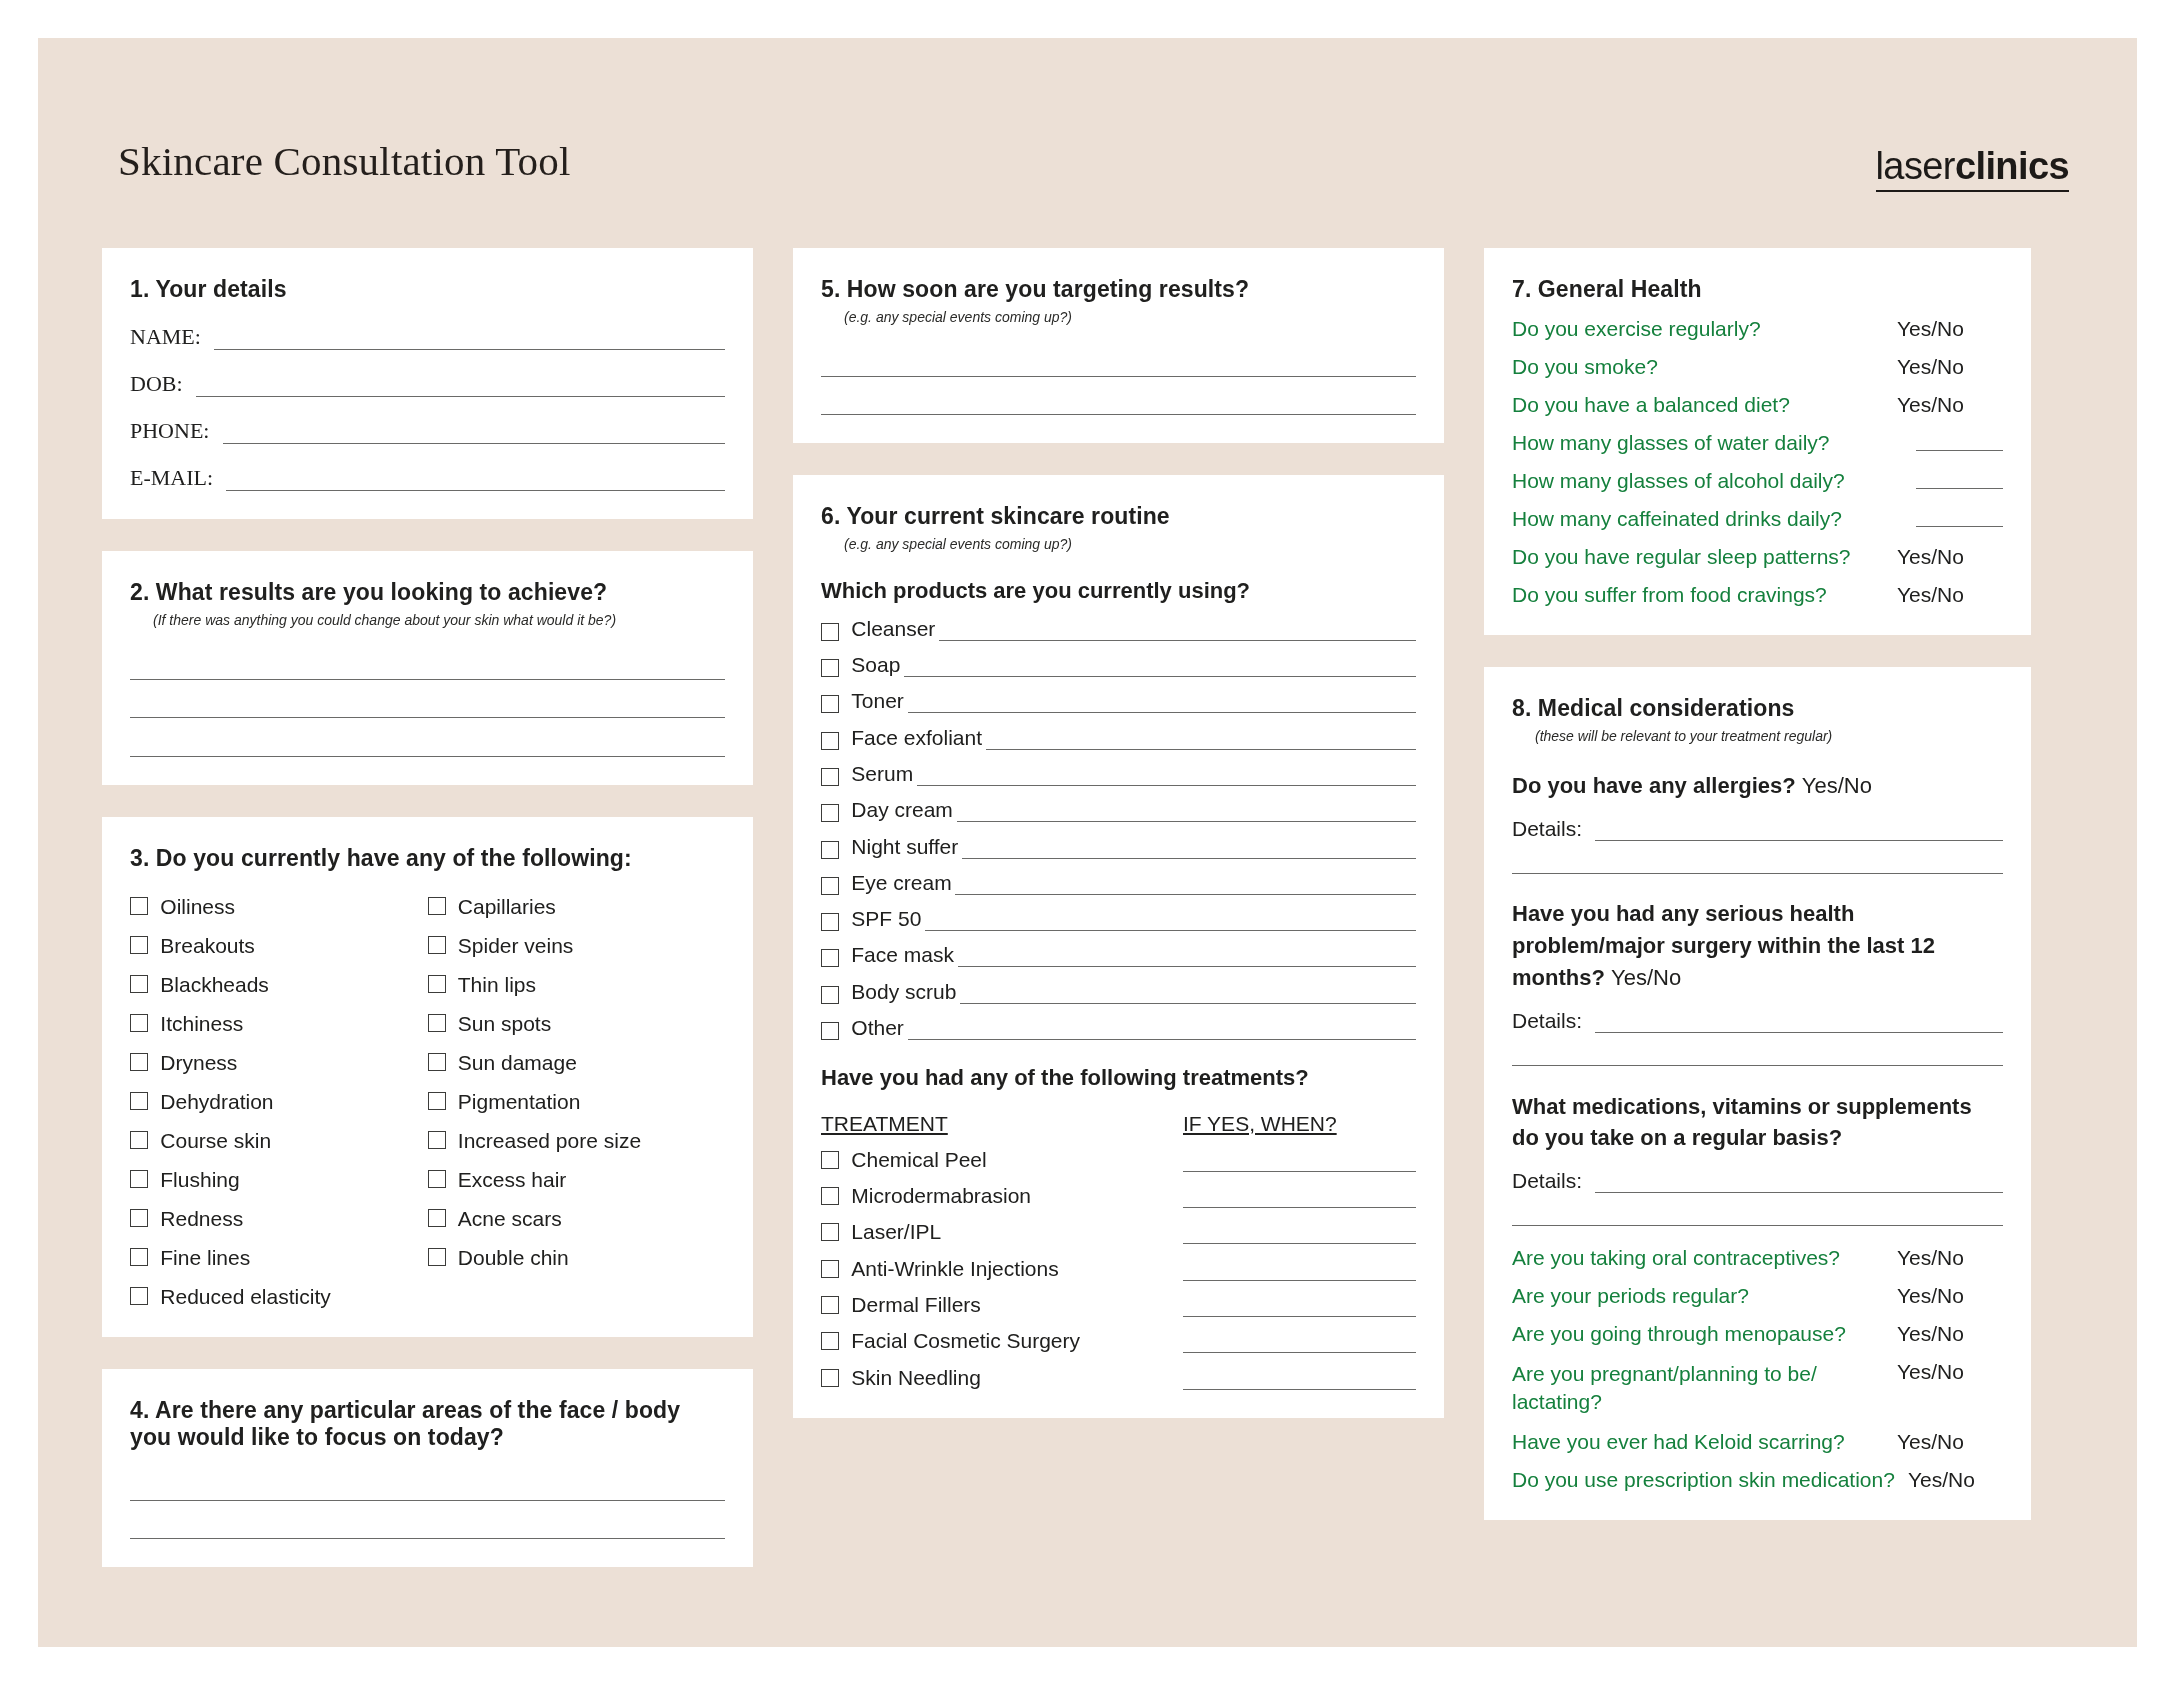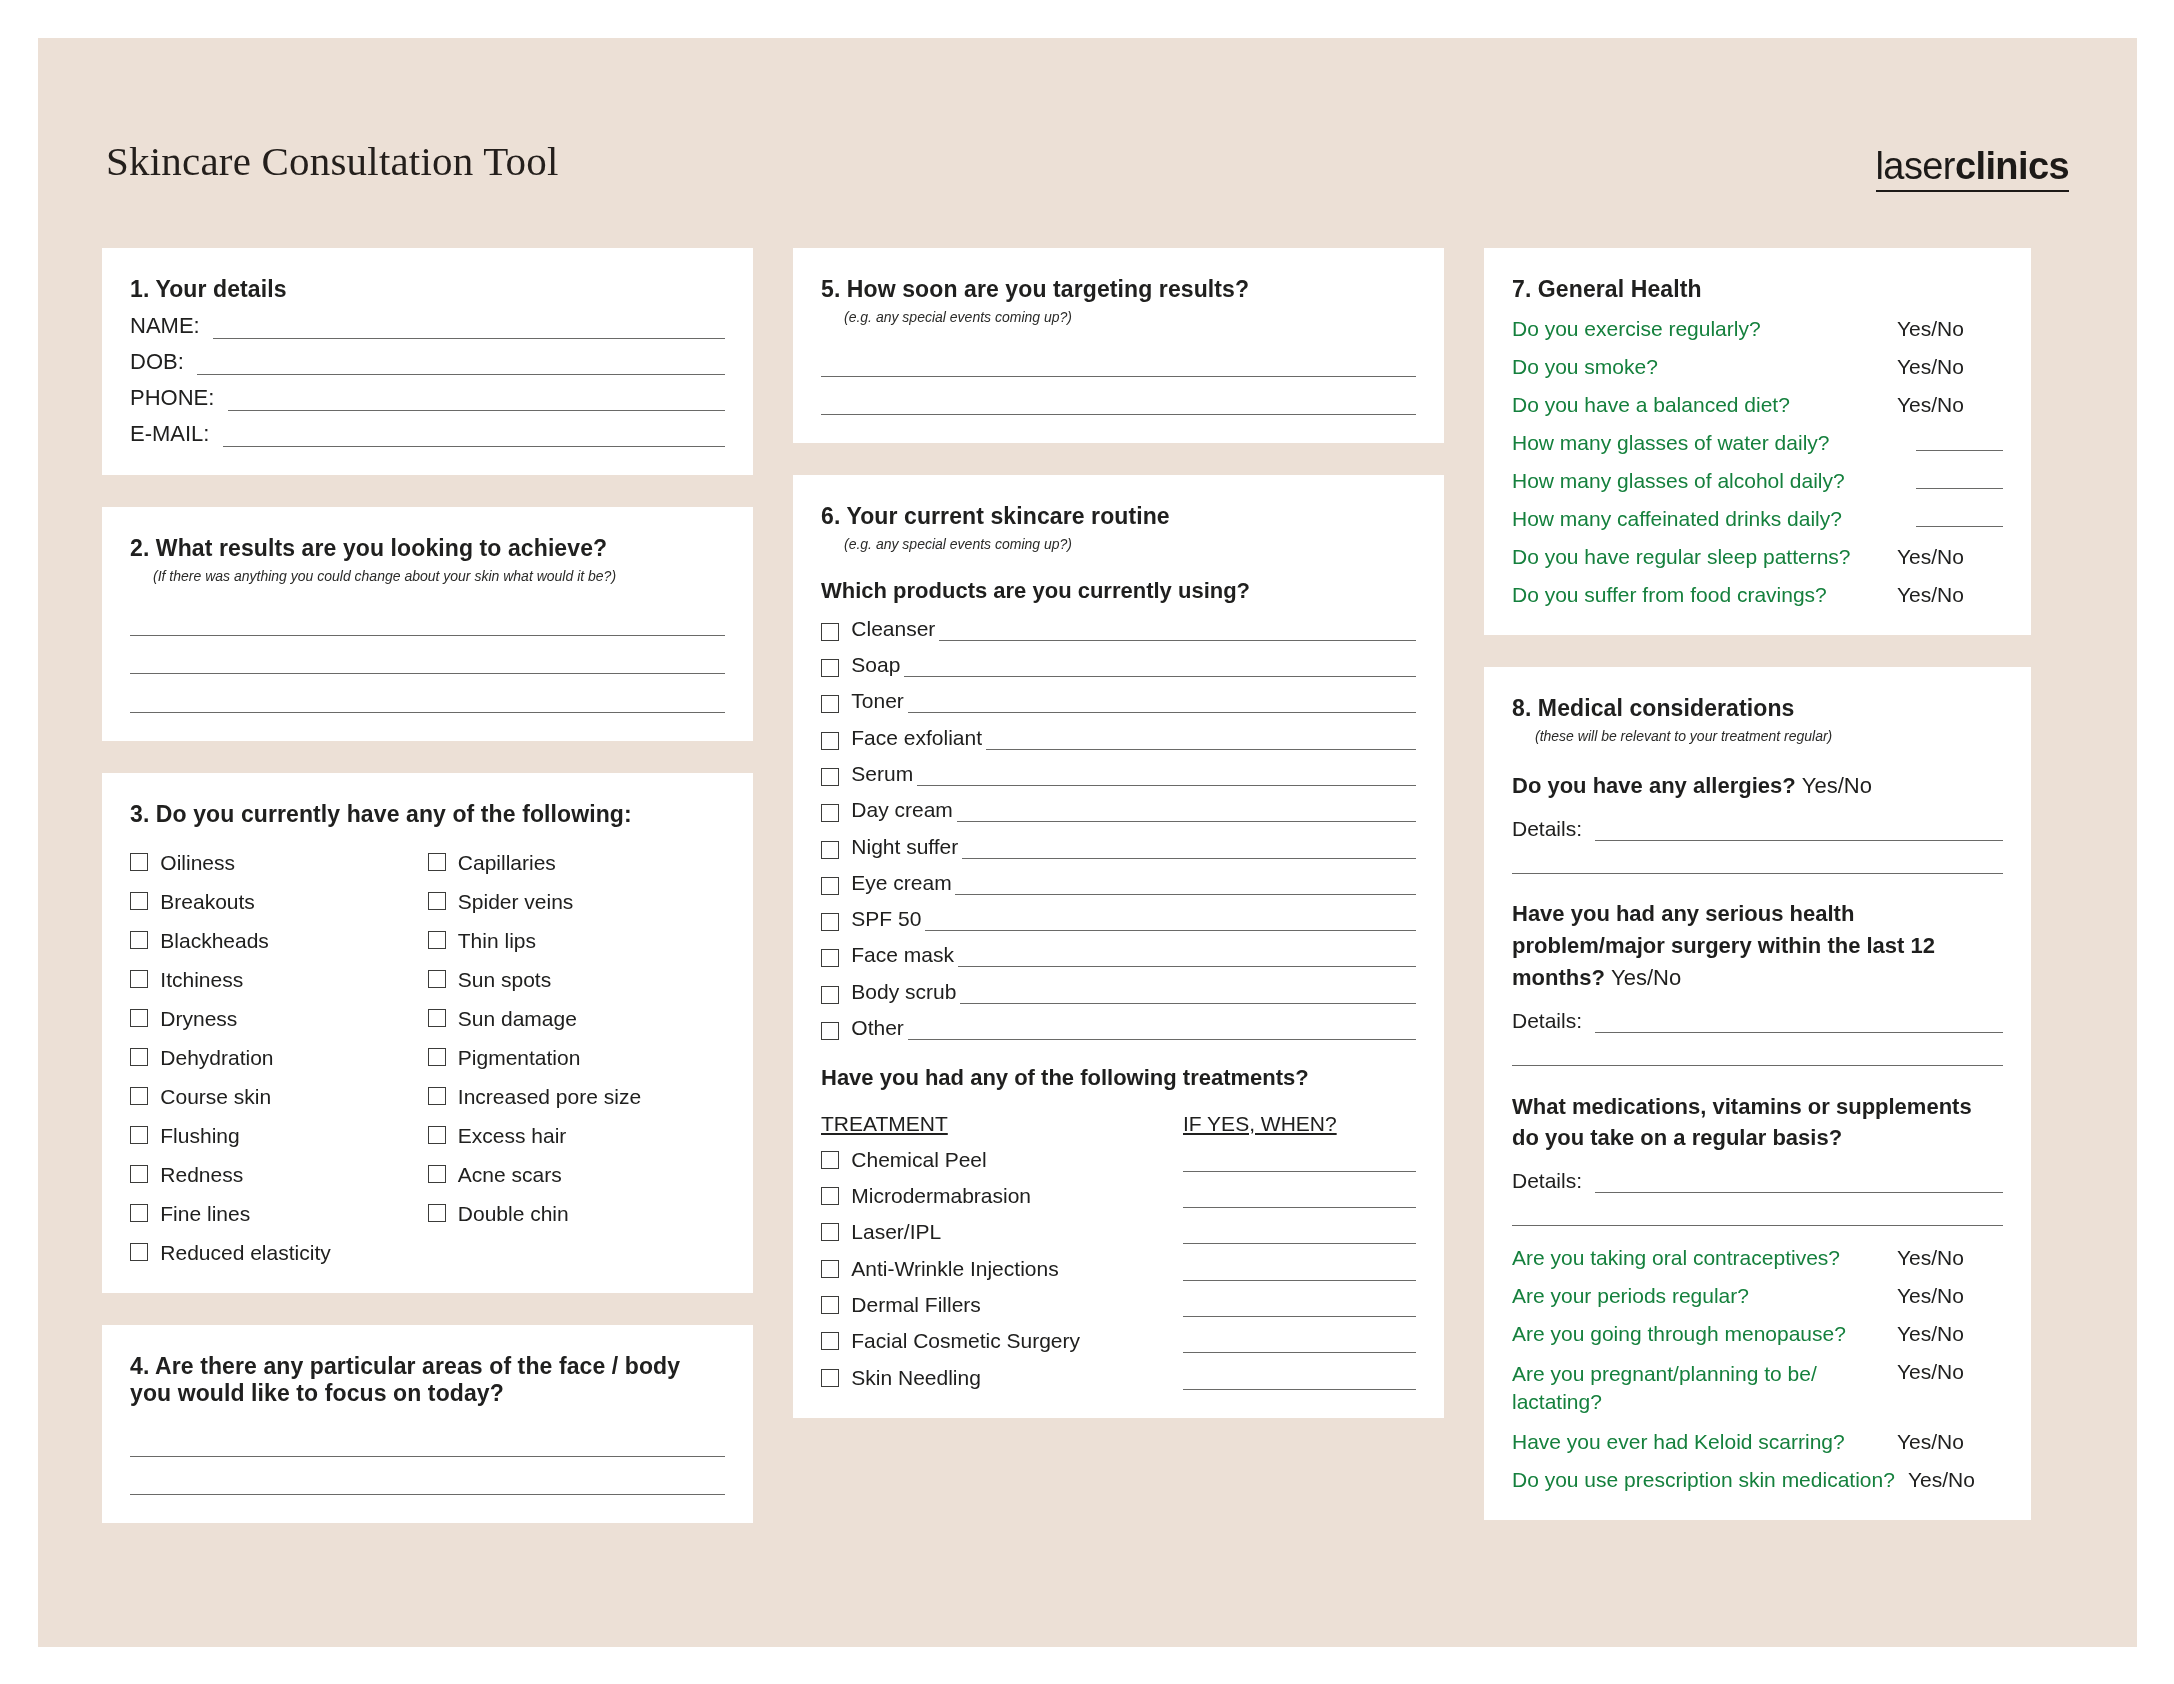--- a/index.html
+++ b/index.html
@@ -24,21 +24,21 @@
   }
   .header {
     position: absolute;
     left: 68px;
     top: 99px;
     right: 68px;
     height: 66px;
   }
   .doc-title {
     position: absolute;
-    left: 0;
+    left: 12px;
     top: 0;
     font-family: "Liberation Serif", serif;
     font-size: 41px;
     color: #241f1c;
     letter-spacing: 0.2px;
   }
   .logo {
     position: absolute;
     right: 0;
     top: 7.6px;
@@ -83,21 +83,22 @@
     color: #2a2a28;
     margin-top: 4.7px;
     margin-left: 23px;
     line-height: 1.35;
   }
 
   
   .field-row {
     display: flex;
     align-items: flex-end;
-    margin-top: 10px;
+    margin-top: 21px;
+    font-family: Liberation Serif, serif;
   }
   .field-label {
     font-size: 22px;
     color: #20201f;
     white-space: nowrap;
   }
   .rule {
     flex: 1;
     border-bottom: 1.5px solid #6a6a68;
     margin-left: 13.2px;

